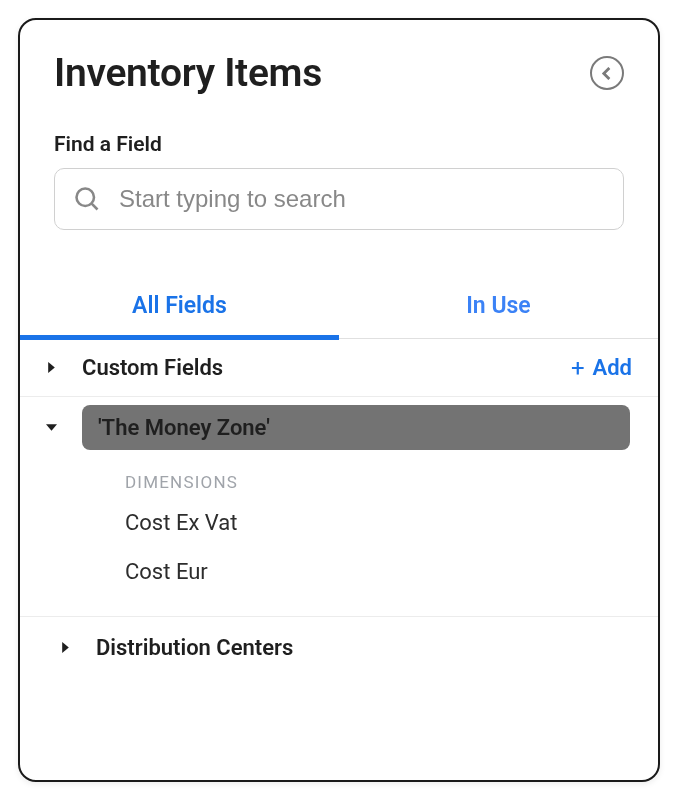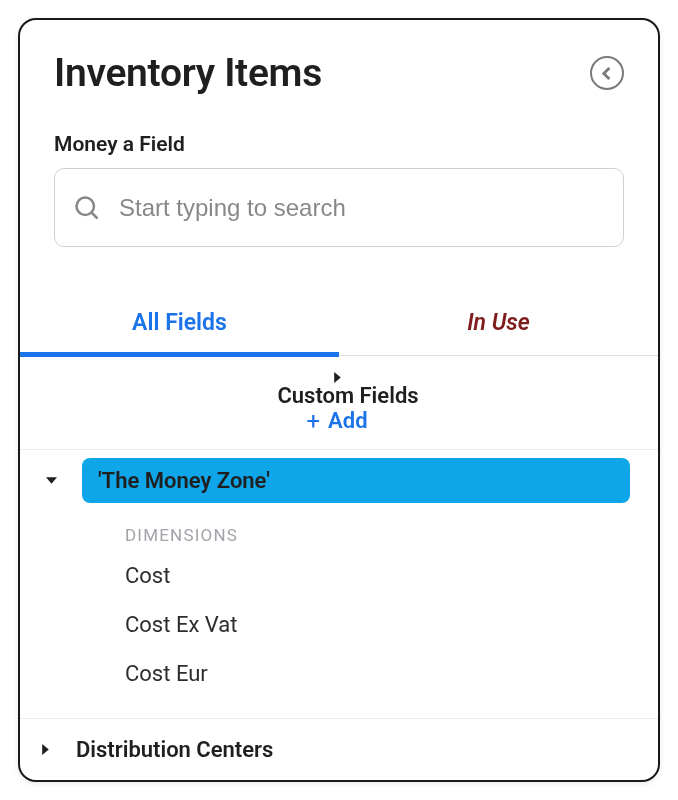--- a/index.html
+++ b/index.html
@@ -65,21 +65,21 @@
       color: #1f1f1f;
       margin-bottom: 12px;
       display: block;
     }
     .search-box {
       display: flex;
       align-items: center;
       border: 1.5px solid #d0d0d0;
       border-radius: 10px;
       padding: 0 18px;
-      height: 79px;
+      height: 62px;
       background: #fff;
     }
     .search-box svg {
       width: 28px;
       height: 28px;
       stroke: #888;
       stroke-width: 2.2;
       fill: none;
       flex-shrink: 0;
     }
@@ -107,30 +107,28 @@
       font-size: 23px;
       font-weight: 600;
       cursor: pointer;
     }
     .tab.active {
       color: #1a73e8;
       border-bottom: 5px solid #1a73e8;
       margin-bottom: -2px;
     }
     .tab.inactive {
-      color: #7f1d1d;
-      font-style: italic;
+      color: #3b82f6;
     }
     .section-row {
       display: flex;
       align-items: center;
       padding: 16px 26px 16px 22px;
       border-bottom: 1.5px solid #ececec;
       cursor: pointer;
-      flex-direction: column;
     }
     .section-row .caret {
       width: 18px;
       display: flex;
       align-items: center;
       justify-content: center;
     }
     .section-row .caret svg {
       width: 11px;
       height: 11px;
@@ -173,21 +171,21 @@
     }
     .group-header .caret svg {
       width: 11px;
       height: 11px;
       fill: #1f1f1f;
     }
     .group-pill {
       flex: 1;
       margin-left: 22px;
       margin-right: 6px;
-      background: #0ea5e9;
+      background: #737373;
       border-radius: 8px;
       padding: 10px 16px;
       font-size: 22px;
       font-weight: 600;
       color: #1f1f1f;
     }
     .dim-heading {
       font-size: 17px;
       font-weight: 400;
       letter-spacing: 1.2px;
@@ -198,21 +196,21 @@
       font-size: 22px;
       color: #2d2d2d;
       padding: 12px 0 12px 105px;
       cursor: pointer;
     }
     .bottom-section {
       margin-top: 20px;
       border-top: 1.5px solid #ececec;
       display: flex;
       align-items: center;
-      padding: 18px 26px 18px 16px;
+      padding: 18px 26px 18px 36px;
       cursor: pointer;
     }
     .bottom-section .caret {
       width: 18px;
       display: flex;
       align-items: center;
       justify-content: center;
     }
     .bottom-section .caret svg {
       width: 11px;
@@ -231,21 +229,21 @@
   <div class="header">
     <h1>Inventory Items</h1>
     <div class="back-btn">
       <svg viewBox="0 0 14 14">
         <polyline points="9,1 3,7 9,13"></polyline>
       </svg>
     </div>
   </div>
 
   <div class="search-section">
-    <label class="search-label">Money a Field</label>
+    <label class="search-label">Find a Field</label>
     <div class="search-box">
       <svg viewBox="0 0 24 24">
         <circle cx="10.5" cy="10.5" r="7.5"></circle>
         <line x1="21" y1="21" x2="16" y2="16"></line>
       </svg>
       <input class="search-input" type="text" placeholder="Start typing to search" style="">
     </div>
   </div>
 
   <div class="tabs">
@@ -269,21 +267,20 @@
   <div class="group-section">
     <div class="group-header">
       <span class="caret">
         <svg viewBox="0 0 10 10">
             <polygon points="0,2 10,2 5,8"></polygon>
           </svg>
       </span>
       <div class="group-pill">'The Money Zone'</div>
     </div>
     <div class="dim-heading">DIMENSIONS</div>
-    <div class="dim-item">Cost</div>
     <div class="dim-item">Cost Ex Vat</div>
     <div class="dim-item">Cost Eur</div>
   </div>
 
   <div class="bottom-section">
     <span class="caret">
       <svg viewBox="0 0 10 10">
           <polygon points="2,0 8,5 2,10"></polygon>
         </svg>
     </span>

